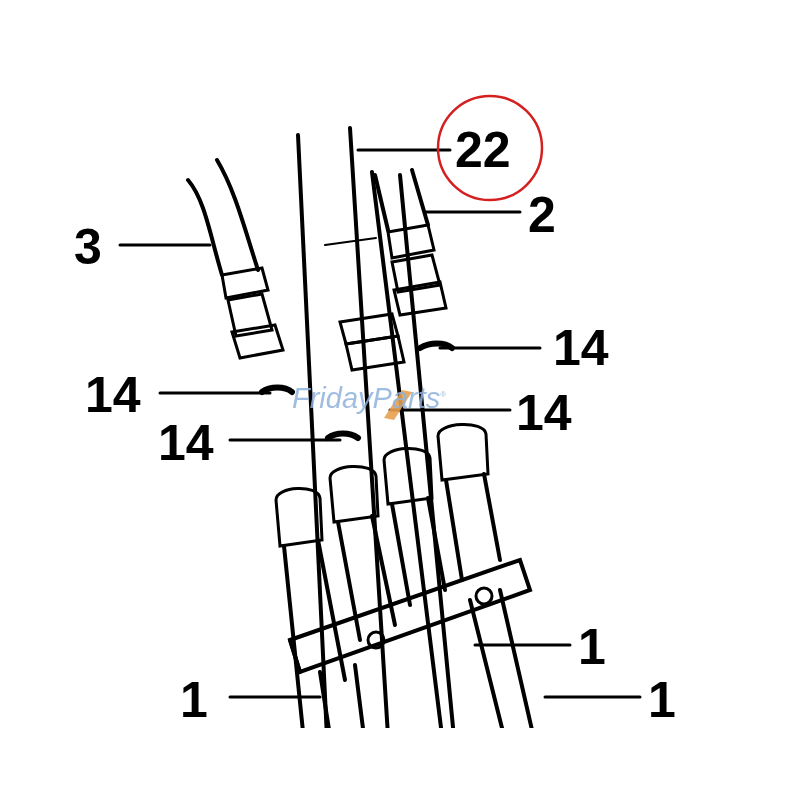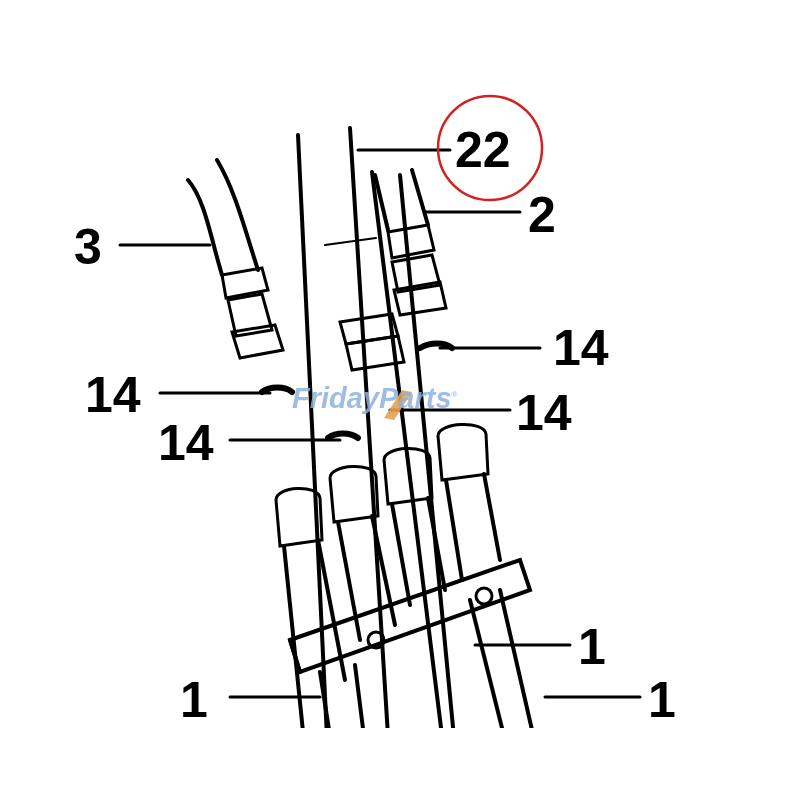--- a/index.html
+++ b/index.html
@@ -1,19 +1,19 @@
 <!DOCTYPE html>
 <html><head>
 <meta charset="utf-8">
 <style>
   html, body { margin: 0; padding: 0; background: #ffffff; }
   #stage { position: relative; width: 800px; height: 728px; overflow: hidden; background: #fff; border-radius: 28px; }
   svg { position: absolute; left: 0; top: 0; }
   .callout { position: absolute; font-family: "Liberation Sans", sans-serif; font-weight: bold; font-size: 50px; color: #000; line-height: 1; }
-  .wm { position: absolute; left: 292px; top: 382px; font-family: "Liberation Sans", sans-serif; font-weight: bold; font-style: italic; font-size: 29px; color: #8fb2dc; opacity: 0.85; letter-spacing: 0px; }
+  .wm { position: absolute; left: 292px; top: 382px; font-family: "Liberation Sans", sans-serif; font-weight: normal; font-style: italic; font-size: 29px; color: #8fb2dc; opacity: 0.85; letter-spacing: 0px; }
   .wm sup { font-size: 8px; font-style: normal; }
 </style>
 </head>
 <body>
 
 <div id="stage">
   <svg width="800" height="800" viewBox="0 0 800 800">
     <g fill="none" stroke="#000" stroke-width="4" stroke-linecap="round">
 
       <path d="M298 135 L330 800"></path>

